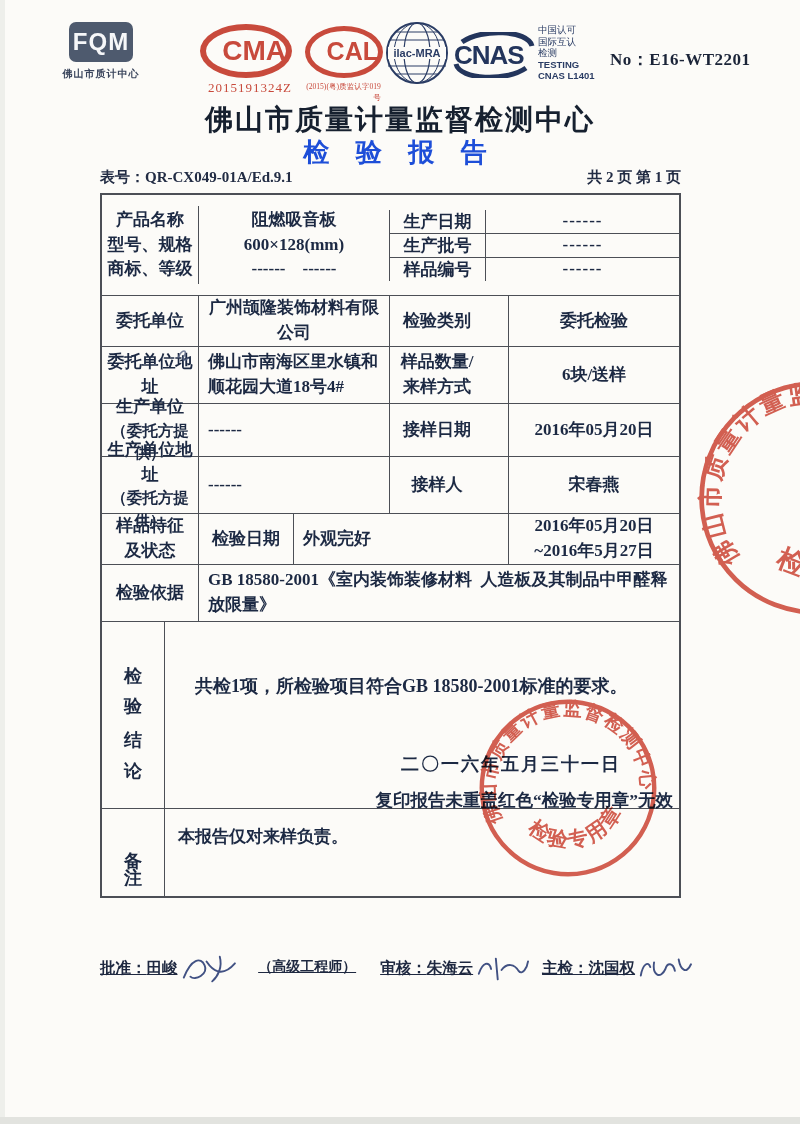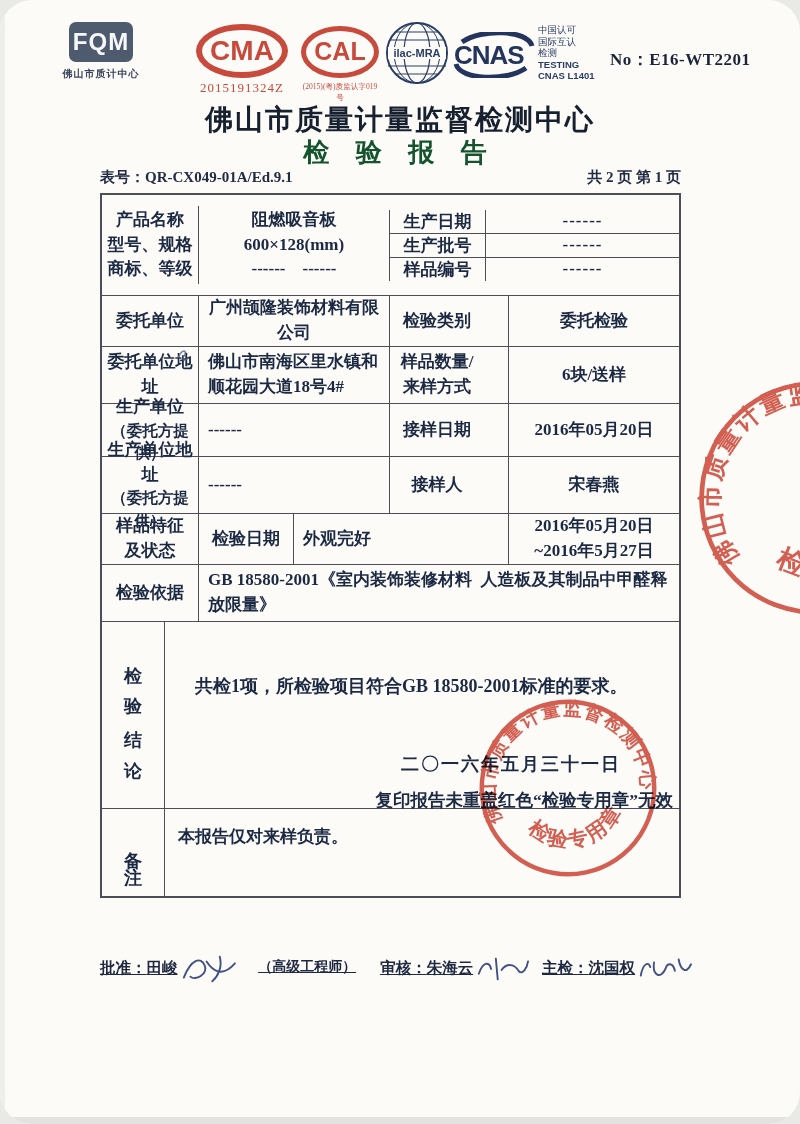--- a/index.html
+++ b/index.html
@@ -1,44 +1,44 @@
 <!DOCTYPE html>
 <html><head>
 <meta charset="utf-8">
 <style>
   * { margin:0; padding:0; box-sizing:border-box; }
   html,body { width:800px; }
   body { background:#e9eae6; font-family:"Liberation Serif", serif; }
-  .page { position:relative; width:800px; height:1124px; background:#fcfbf8; overflow:hidden; color:#1c2943;border-radius:32px; }
+  .page { position:relative; width:800px; height:1124px; background:#fcfbf8; overflow:hidden; color:#1c2943; }
   .page::after { content:""; position:absolute; left:0; bottom:0; width:100%; height:7px; background:#e2e3df; }
   .page::before { content:""; position:absolute; left:0; top:0; width:5px; height:100%; background:#eeefeb; }
 
   
   .hdr { position:absolute; left:0; top:0; width:800px; height:100px; }
   .fqm { position:absolute; left:46px; top:22px; width:110px; text-align:center; }
   .fqm-box { display:inline-block; width:64px; height:40px; background:#4e5a6e; border-radius:7px; color:#f6f7f9; font-family:"Liberation Sans",sans-serif; font-weight:bold; font-size:24px; line-height:40px; letter-spacing:1px; }
   .fqm-cap { margin-top:5px; font-size:10px; color:#3a455c; font-weight:bold; letter-spacing:1px; }
-  .oval-logo { position:absolute; text-align:center; }
+  .oval-logo { position:absolute; text-align:right; }
   .oval { display:inline-block; border:6px solid #c84a3c; border-radius:50%; color:#c84a3c; font-family:"Liberation Sans",sans-serif; font-weight:bold; }
   .cma { left:192px; top:24px; width:100px; }
   .cma .oval { width:92px; height:54px; font-size:28px; line-height:42px; letter-spacing:0; }
   .cma-cert { margin-top:2px; font-size:13px; color:#c84a3c; letter-spacing:1px; }
   .cal { left:297px; top:26px; width:86px; }
   .cal .oval { width:78px; height:52px; font-size:25px; line-height:40px; border-width:5px; }
   .cal-cert { margin-top:3px; font-size:8px; color:#c84a3c; transform:scale(.95); }
   .ilac { position:absolute; left:384px; top:20px; width:66px; height:66px; }
   .cnas { position:absolute; left:452px; top:32px; width:84px; height:46px; }
   .cnas-word { position:absolute; left:2px; top:8px; font-family:"Liberation Sans",sans-serif; font-weight:bold; font-size:26px; color:#23355c; letter-spacing:-1px; }
   .cnas-txt { position:absolute; left:538px; top:24px; font-size:9.5px; line-height:11.5px; color:#2a3c64; font-family:"Liberation Sans",sans-serif; }
   .cnas-txt .b { font-weight:bold; }
   .report-no { position:absolute; left:610px; top:48px; font-size:17px; font-weight:bold; color:#1b2438; letter-spacing:.5px; }
 
   
   .t-org { position:absolute; left:0; top:101px; width:800px; text-align:center; font-size:28px; font-weight:bold; color:#16202f; letter-spacing:2px; }
-  .t-doc { position:absolute; left:0; top:135px; width:800px; text-align:center; font-size:26px; font-weight:bold; color:#14532d; letter-spacing:10px; }
+  .t-doc { position:absolute; left:0; top:135px; width:800px; text-align:center; font-size:26px; font-weight:bold; color:#1d4ed8; letter-spacing:10px; }
   .meta { position:absolute; left:100px; top:168px; width:581px; display:flex; justify-content:space-between; font-size:15px; font-weight:bold; color:#222c44;gap:29px; }
 
   
   .tbl { position:absolute; left:100px; top:193px; width:581px; border:2px solid #4c4f56; font-size:17px; font-weight:bold; }
   .tr { display:flex; border-top:1.5px solid #4c4f56; }
   .tr.first { border-top:none; }
   .td { border-left:1.5px solid #4c4f56; display:flex; flex-direction:column; align-items:center; justify-content:center; text-align:center; line-height:1.45; padding:2px 4px; }
   .td.nb { border-left:none; }
   .w1 { width:96px; } .w2 { width:191px; } .w3 { width:95px; } .w4 { flex:1;margin-left:24px; }
   .leftalign { align-items:flex-start; text-align:left; padding-left:9px; padding-right:6px;font-family:Liberation Serif, serif; }

